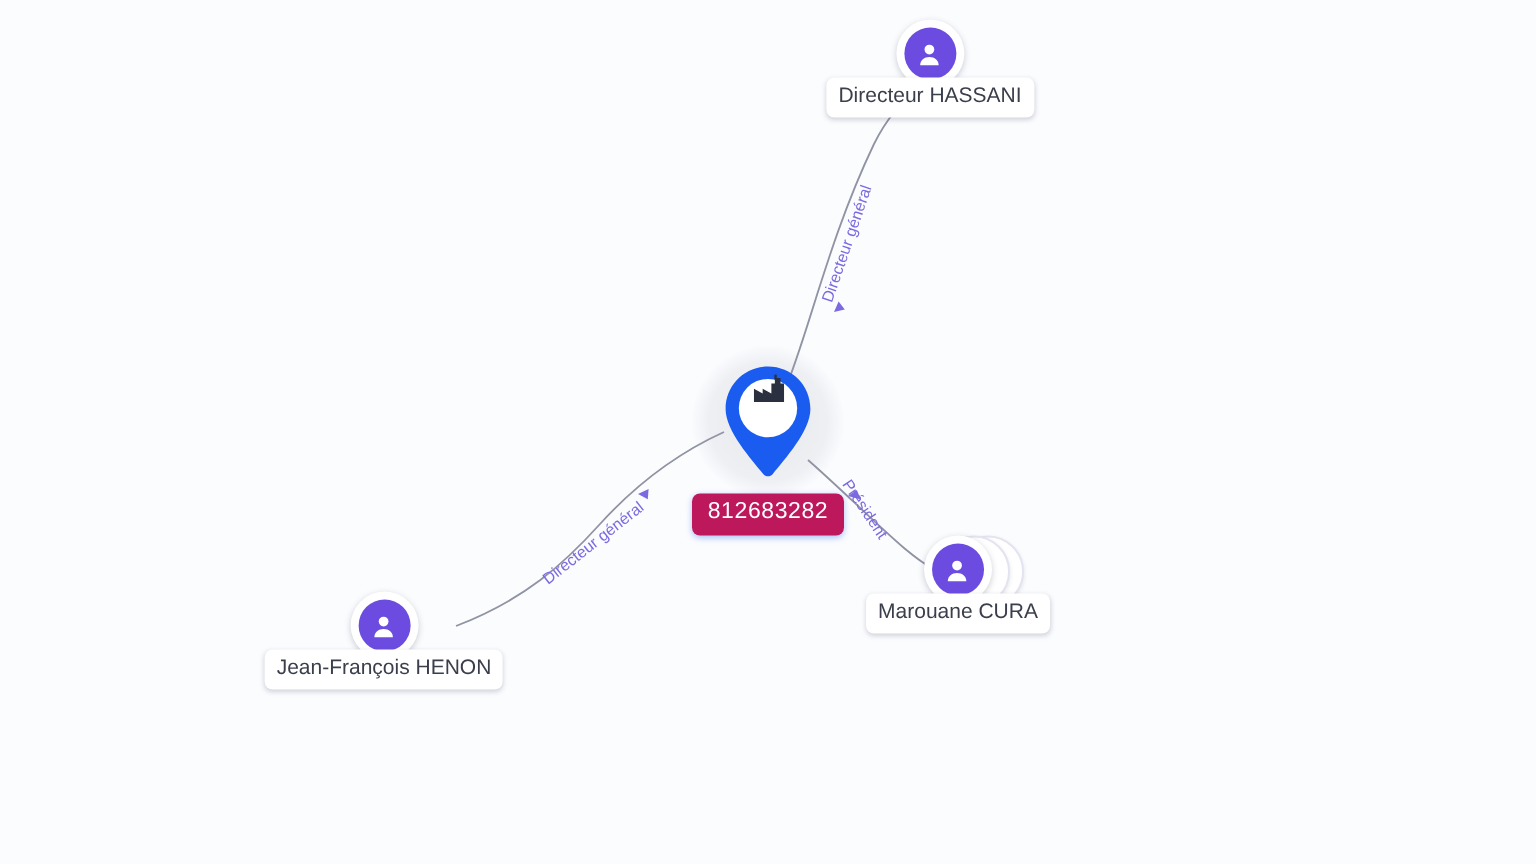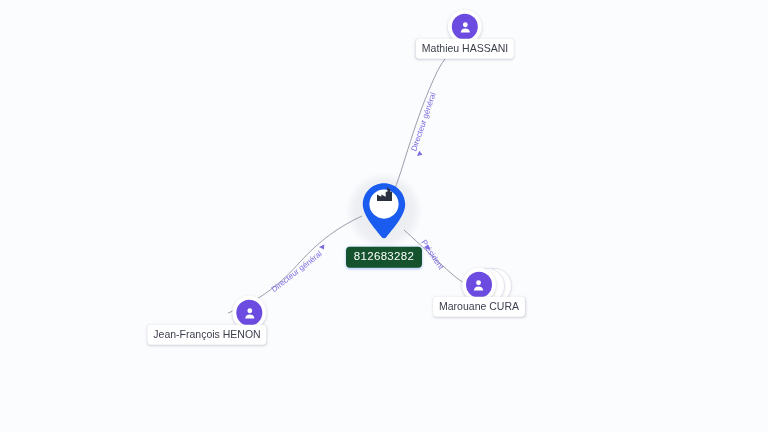--- a/index.html
+++ b/index.html
@@ -134,21 +134,21 @@
     display: flex;
     align-items: center;
     justify-content: center;
   }
   .pin-glyph svg { display: block; }
 
   .id-badge {
     margin-top: -10px;
     position: relative;
     z-index: 6;
-    background: #14532d;
+    background: #be185d;
     color: #ffffff;
     font-size: 11.5px;
     line-height: 1;
     letter-spacing: 0.3px;
     padding: 4px 8px 5px 8px;
     border-radius: 4px;
     white-space: nowrap;
     box-shadow: 0 1px 3px rgba(26, 92, 240, 0.35);
   }
 
@@ -190,24 +190,24 @@
   <div class="node person-node" style="left:465px; top:34px;">
     <div class="avatar-wrap">
       <div class="avatar-ring"></div>
       <div class="avatar-disc">
         <svg width="15" height="15" viewBox="0 0 24 24" fill="#ffffff">
           <circle cx="12" cy="8" r="3.9"></circle>
           <path d="M4.6 20.5c0-4.1 3.3-6.6 7.4-6.6s7.4 2.5 7.4 6.6z"></path>
         </svg>
       </div>
     </div>
-    <div class="name-label">Mathieu HASSANI</div>
-  </div>
-
-  <div class="node person-node" style="left:207px; top:320px;align-items:flex-end;">
+    <div class="name-label">Directeur HASSANI</div>
+  </div>
+
+  <div class="node person-node" style="left:192px; top:320px;">
     <div class="avatar-wrap">
       <div class="avatar-ring"></div>
       <div class="avatar-disc">
         <svg width="15" height="15" viewBox="0 0 24 24" fill="#ffffff">
           <circle cx="12" cy="8" r="3.9"></circle>
           <path d="M4.6 20.5c0-4.1 3.3-6.6 7.4-6.6s7.4 2.5 7.4 6.6z"></path>
         </svg>
       </div>
     </div>
     <div class="name-label">Jean-François HENON</div>

